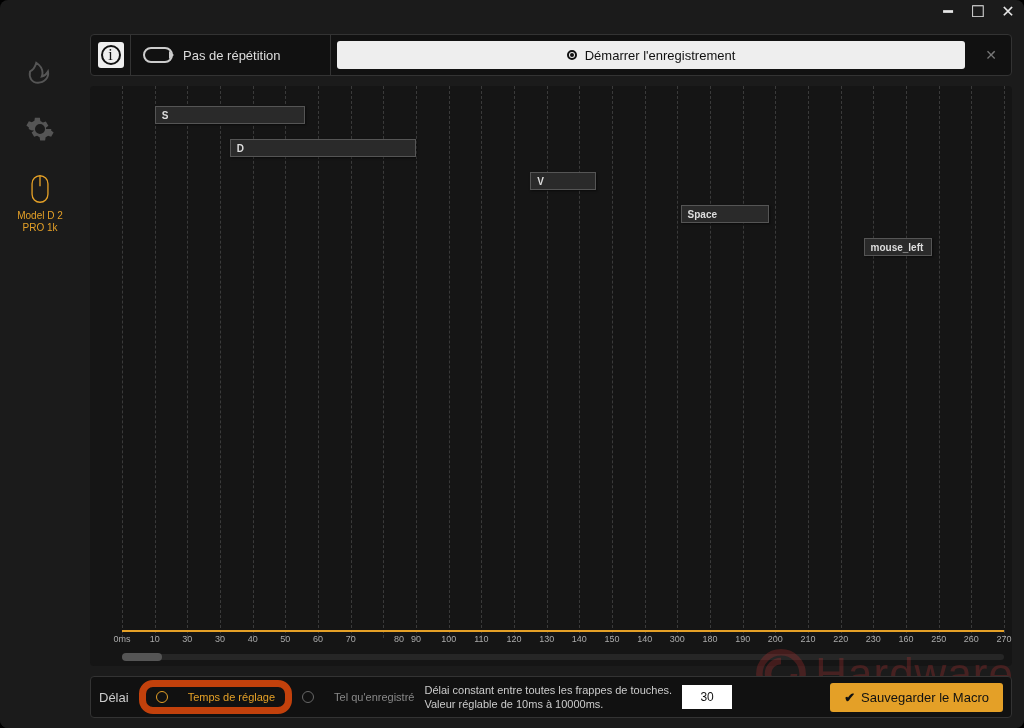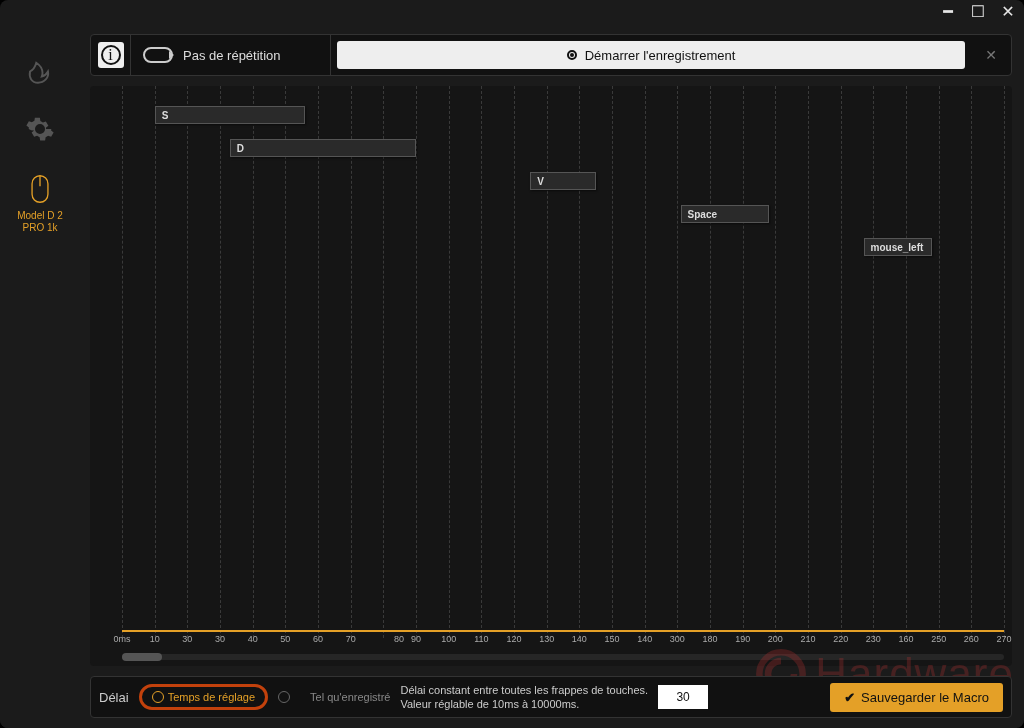--- a/index.html
+++ b/index.html
@@ -39,21 +39,21 @@
 .axis-line { position: absolute; left: 32px; right: 8px; bottom: 34px; height: 2px; background: #e4a027; }
 .ticks { position: absolute; left: 0; right: 0; bottom: 18px; height: 14px; }
 .tick { position: absolute; font-size: 9px; color: #aaa; transform: translateX(-50%); white-space: nowrap; }
 .scrollbar { position: absolute; left: 32px; right: 8px; bottom: 6px; height: 6px; background: #262626; border-radius: 3px; }
 .scrollbar .thumb { position: absolute; left: 0; top: -1px; height: 8px; width: 40px; background: #555; border-radius: 4px; }
 
 .block { position: absolute; background: #2a2a2a; border: 1px solid #555; color: #ddd; font-size: 10px; font-weight: bold; padding: 3px 6px; height: 18px; display: flex; align-items: center; box-shadow: 1px 1px 2px rgba(0,0,0,0.5); cursor: grab; }
 
 .footer { display: flex; height: 42px; background: #111; border: 1px solid #333; border-radius: 4px; margin-top: 10px; align-items: center; padding: 0 8px; gap: 10px; position: relative; z-index: 2; }
 .footer .lbl { color: #ccc; font-size: 13px; }
-.chip { display: inline-flex; align-items: center; gap: 4px; border: 3px solid #c2410c; border-radius: 14px; padding: 4px 10px; font-size: 11px; color: #e4a027; cursor: pointer; }
+.chip { display: inline-flex; align-items: center; gap: 20px; border: 7px solid #c2410c; border-radius: 14px; padding: 4px 10px; font-size: 11px; color: #e4a027; cursor: pointer; }
 .chip .dot { width: 12px; height: 12px; border: 1px solid #e4a027; border-radius: 50%; }
 .chip2 { display: inline-flex; align-items: center; gap: 20px; font-size: 11px; color: #888; cursor: pointer; }
 .chip2 .dot { width: 12px; height: 12px; border: 1px solid #666; border-radius: 50%; }
 .hint { font-size: 11px; color: #ccc; line-height: 1.3; }
 .delay-input { width: 50px; height: 24px; background: #fff; color: #111; border: none; text-align: center; font-size: 12px; }
 .save-btn { margin-left: auto; background: #e4a027; color: #111; font-size: 13px; font-weight: 500; border-radius: 3px; padding: 7px 14px; display: flex; align-items: center; gap: 6px; cursor: pointer; }
 .save-btn .check { font-weight: bold; }
 
 .watermark { position: absolute; right: 10px; bottom: 28px; display: flex; align-items: center; gap: 8px; opacity: 0.25; pointer-events: none; z-index: 1; }
 .watermark .wm-text { font-size: 44px; font-weight: 400; color: #c33; letter-spacing: 1px; }

